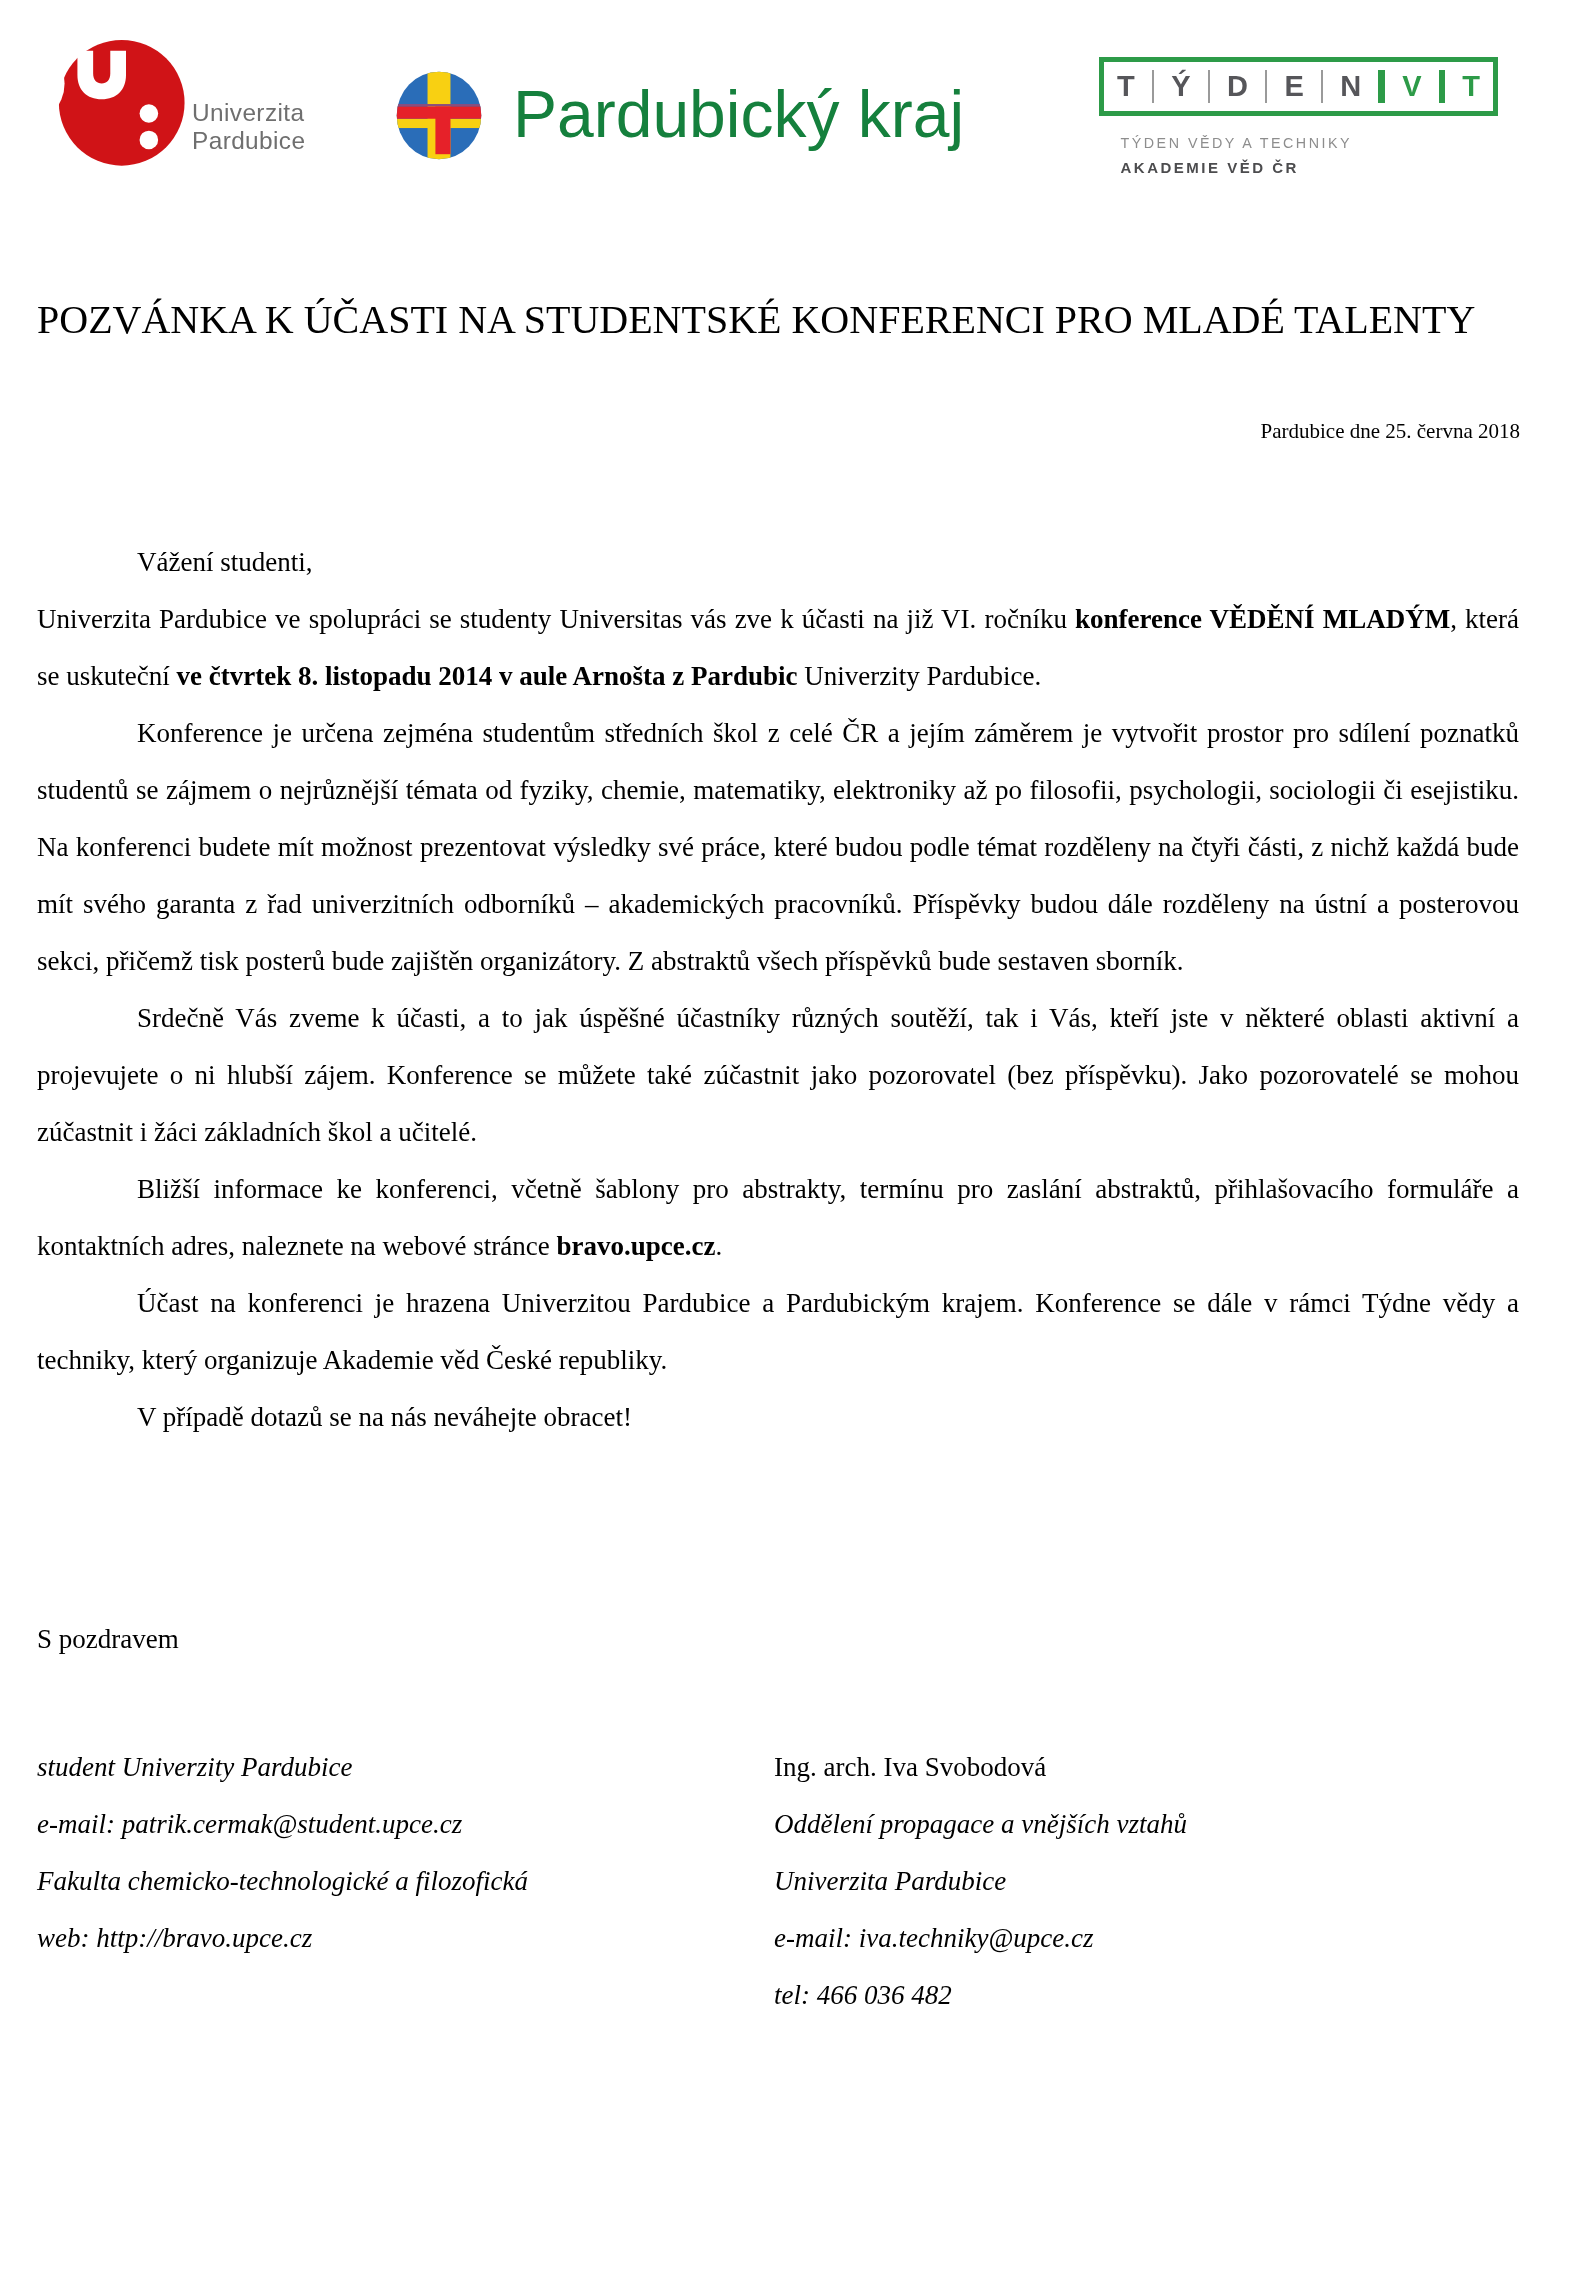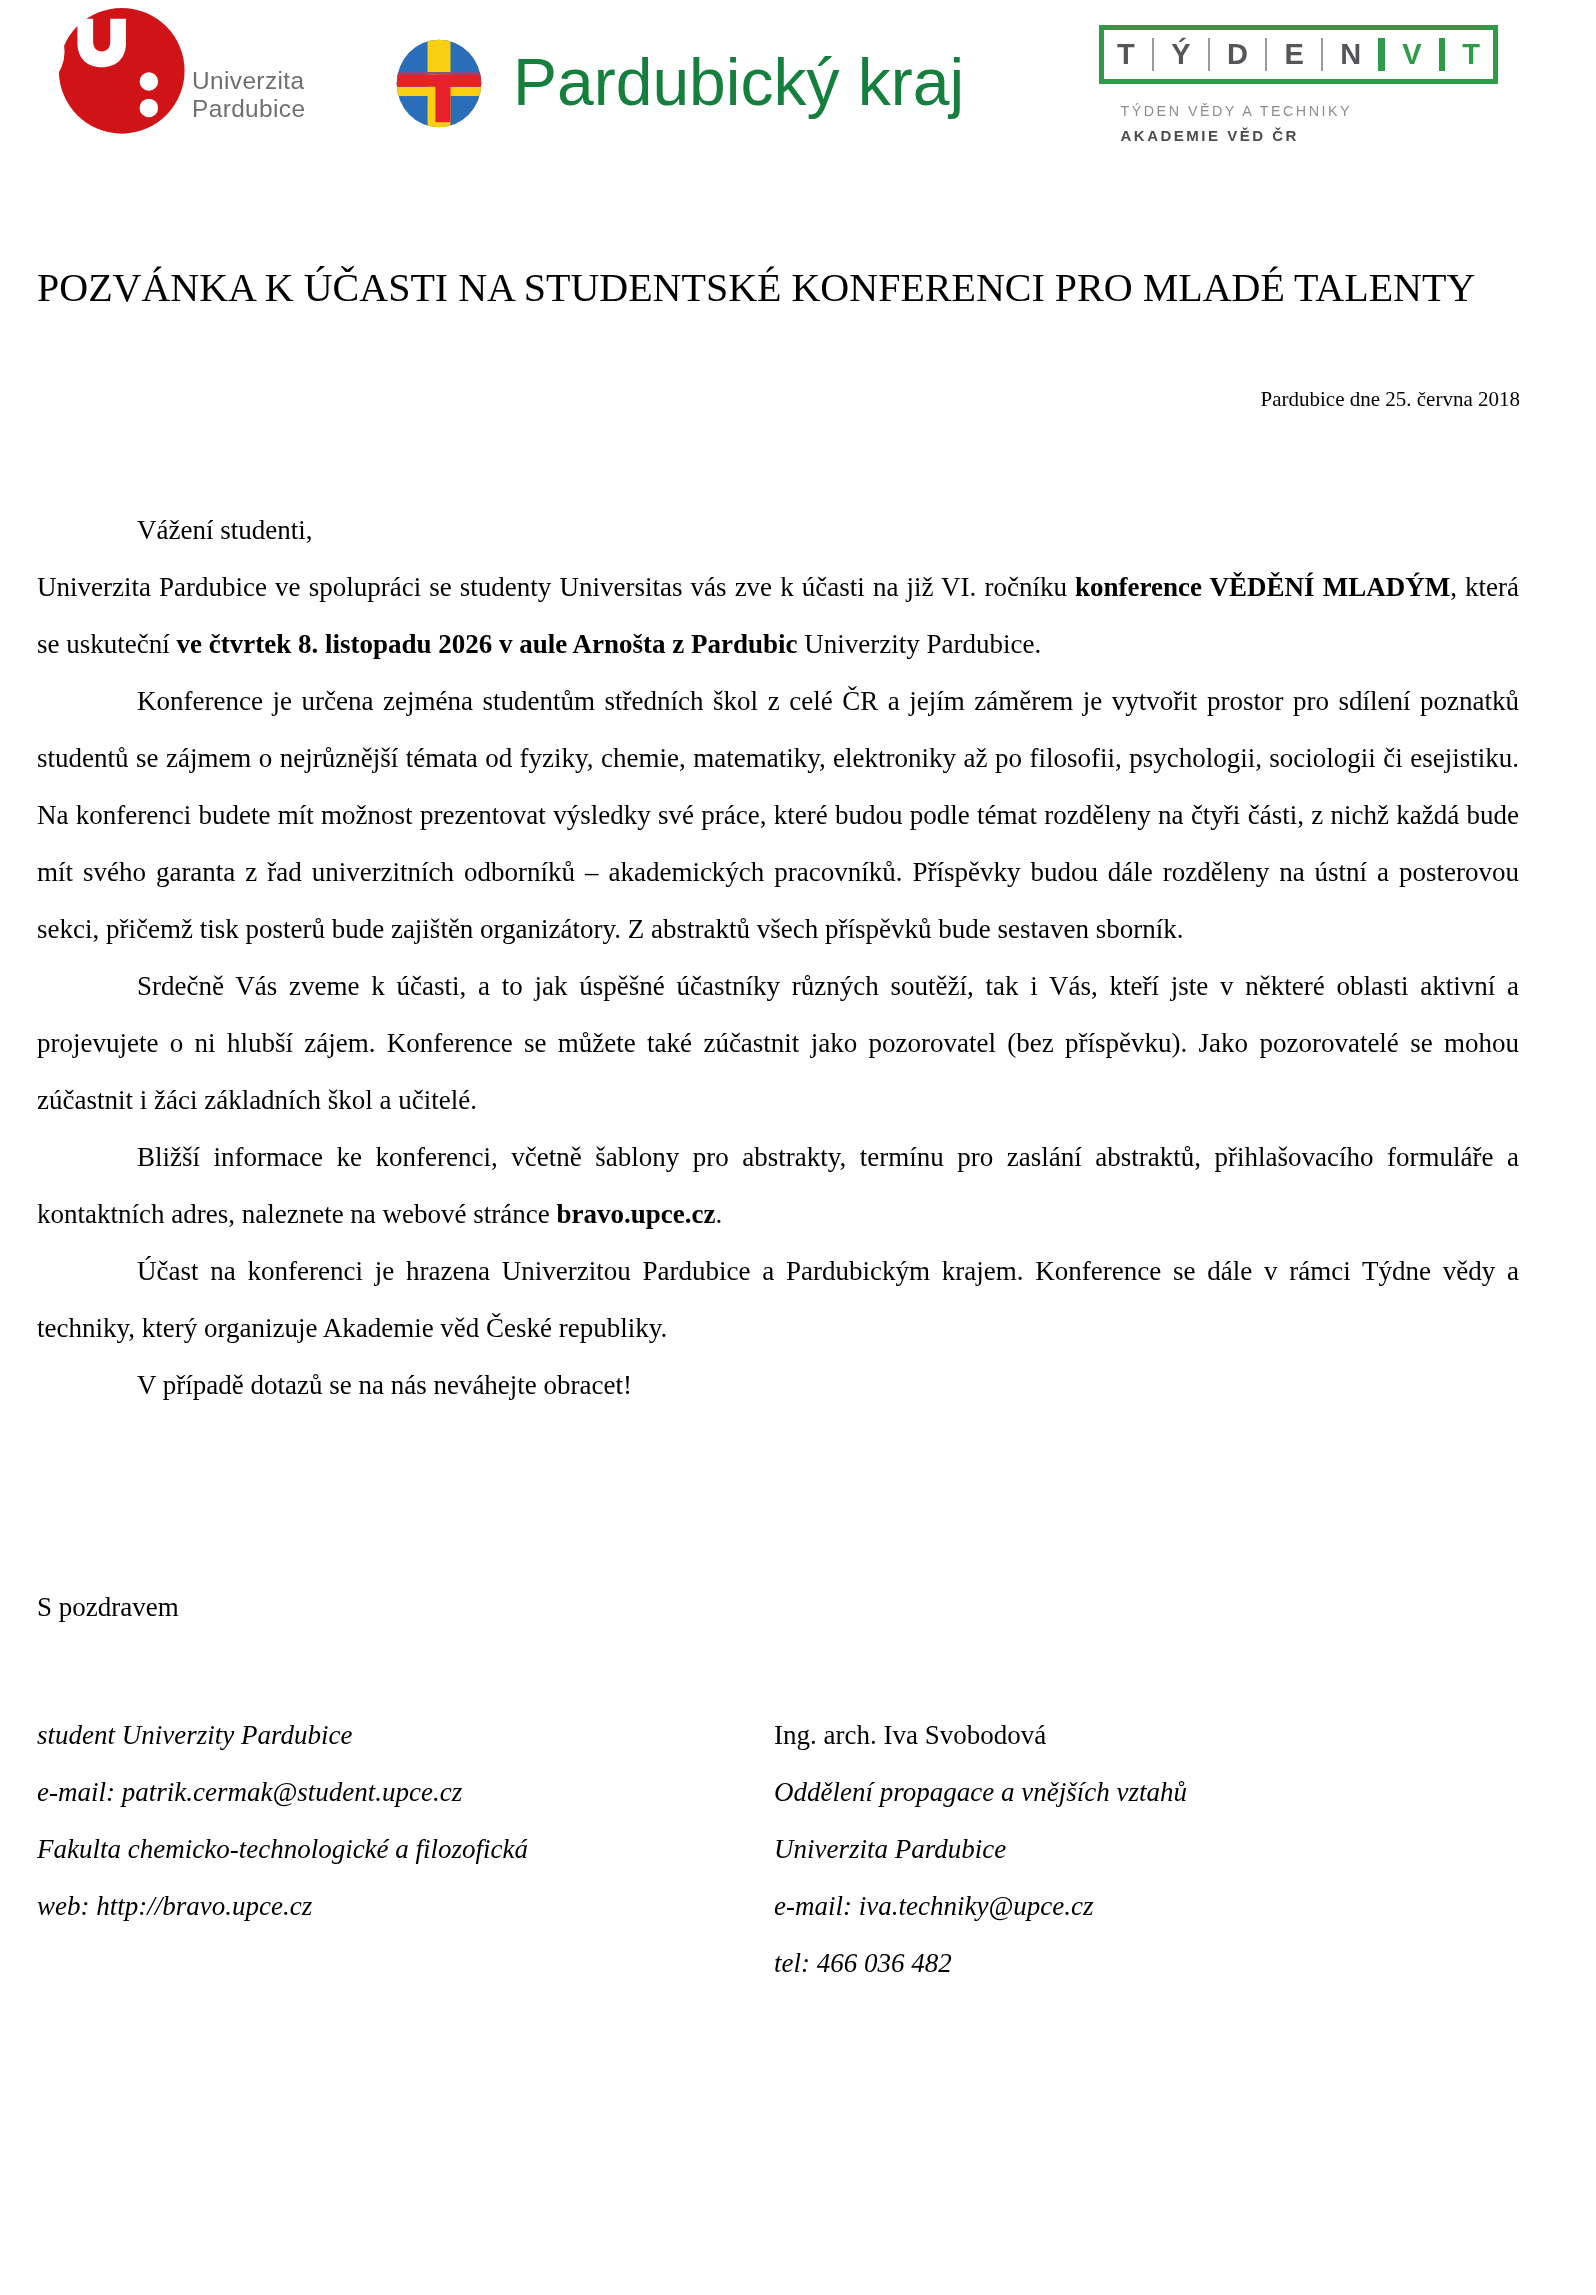--- a/index.html
+++ b/index.html
@@ -1,17 +1,17 @@
 <!DOCTYPE html>
 <html style="font-size:11.5px"><head>
 <meta charset="utf-8">
 <style>
   html,body{margin:0;padding:0;background:#ffffff;}
   .page{position:relative;width:1597px;height:1972px;background:#ffffff;overflow:hidden;
-        font-family:"Liberation Serif", serif;color:#111;}
+        font-family:"Liberation Serif", serif;color:#111;margin-top:32px;}
   
   .upce-logo{position:absolute;left:56px;top:7.2px;width:130px;height:129px;}
   .upce-text{position:absolute;left:192px;top:67px;font-family:"Liberation Sans",sans-serif;
              font-size:24.4px;line-height:28px;color:#6f6f6f;letter-spacing:0.4px;}
   .kraj-logo{position:absolute;left:396px;top:39px;width:86px;height:89px;}
   .kraj-label{position:absolute;left:513px;top:40px;font-family:"Liberation Sans",sans-serif;
               font-size:66px;line-height:85px;color:#15803d;white-space:nowrap;}
   .tvt{position:absolute;left:1099px;top:25px;width:399px;}
   .tvt-box{height:59px;border:5px solid #2d9b48;box-sizing:border-box;display:flex;
            align-items:center;justify-content:space-between;padding:0 13px;background:#fff;}
@@ -90,21 +90,21 @@
       </div>
     <div class="tvt-c1">TÝDEN VĚDY A TECHNIKY</div>
     <div class="tvt-c2">AKADEMIE VĚD ČR</div>
   </div>
 
   <div class="title">POZVÁNKA K ÚČASTI NA STUDENTSKÉ KONFERENCI PRO MLADÉ TALENTY</div>
   <div class="dateline">Pardubice dne 25. června 2018</div>
 
   <div class="body-text" id="body-text">
       <p class="ind noj"><span>Vážení studenti,</span></p>
-      <p class=""><span>Univerzita Pardubice ve spolupráci se studenty Universitas vás zve k účasti na již VI. ročníku </span><b>konference VĚDĚNÍ MLADÝM</b><span>, která se uskuteční </span><b>ve čtvrtek 8. listopadu 2026 v aule Arnošta z Pardubic</b><span> Univerzity Pardubice.</span></p>
+      <p class=""><span>Univerzita Pardubice ve spolupráci se studenty Universitas vás zve k účasti na již VI. ročníku </span><b>konference VĚDĚNÍ MLADÝM</b><span>, která se uskuteční </span><b>ve čtvrtek 8. listopadu 2014 v aule Arnošta z Pardubic</b><span> Univerzity Pardubice.</span></p>
       <p class="ind "><span>Konference je určena zejména studentům středních škol z celé ČR a jejím záměrem je vytvořit prostor pro sdílení poznatků studentů se zájmem o nejrůznější témata od fyziky, chemie, matematiky, elektroniky až po filosofii, psychologii, sociologii či esejistiku. Na konferenci budete mít možnost prezentovat výsledky své práce, které budou podle témat rozděleny na čtyři části, z nichž každá bude mít svého garanta z řad univerzitních odborníků – akademických pracovníků. Příspěvky budou dále rozděleny na ústní a posterovou sekci, přičemž tisk posterů bude zajištěn organizátory. Z abstraktů všech příspěvků bude sestaven sborník.</span></p>
       <p class="ind "><span>Srdečně Vás zveme k účasti, a to jak úspěšné účastníky různých soutěží, tak i Vás, kteří jste v některé oblasti aktivní a projevujete o ni hlubší zájem. Konference se můžete také zúčastnit jako pozorovatel (bez příspěvku). Jako pozorovatelé se mohou zúčastnit i žáci základních škol a učitelé.</span></p>
       <p class="ind "><span>Bližší informace ke konferenci, včetně šablony pro abstrakty, termínu pro zaslání abstraktů, přihlašovacího formuláře a kontaktních adres, naleznete na webové stránce </span><b>bravo.upce.cz</b><span>.</span></p>
       <p class="ind "><span>Účast na konferenci je hrazena Univerzitou Pardubice a Pardubickým krajem. Konference se dále v rámci Týdne vědy a techniky, který organizuje Akademie věd České republiky.</span></p>
       <p class="ind noj"><span>V případě dotazů se na nás neváhejte obracet!</span></p>
     </div>
 
   <div class="closing">S pozdravem</div>
 
   <div class="sig left" id="sig-left">

